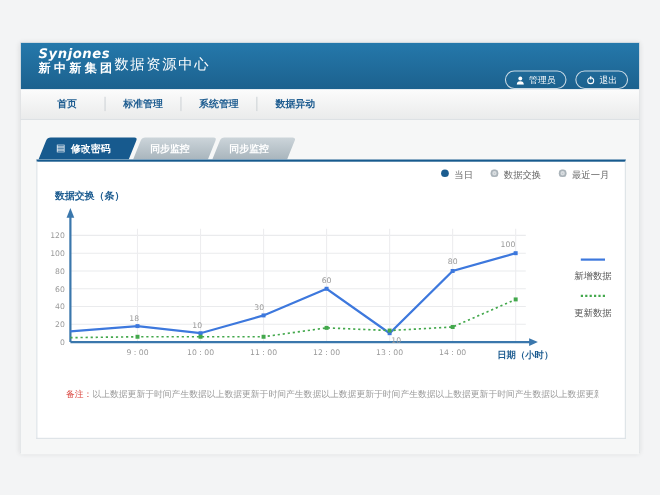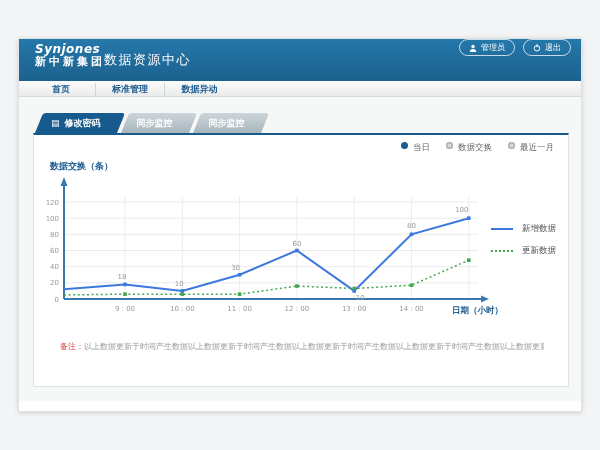--- a/index.html
+++ b/index.html
@@ -22,32 +22,32 @@
     background:linear-gradient(#2578ab,#1c618e);
     color:#fff;
   }
   .logo { position:absolute; left:16px; top:4px; line-height:1.05; }
   .logo-en { font-size:12px; font-weight:bold; font-style:italic; letter-spacing:.5px; }
   .logo-cn { font-size:11px; font-weight:bold; letter-spacing:3px; }
   .app-title {
     position:absolute; left:85px; top:0; height:26px; line-height:42px;
     font-size:13px; letter-spacing:1.5px;
   }
-  .header-actions { position:absolute; right:10px; top:0; height:42px; display:flex; align-items:flex-start; gap:8px; }
+  .header-actions { position:absolute; right:10px; top:0; height:42px; display:flex; align-items:flex-end; gap:8px; }
   .pill-btn {
     display:flex; align-items:center; gap:4px;
     border:1px solid rgba(255,255,255,.75); border-radius:9px;
     padding:2px 9px; font-size:8px; color:#fff; cursor:pointer; background:transparent;
   }
   .pill-btn svg { display:block; }
 
   
   .nav {
-    height:16px; background:linear-gradient(#fcfcfc,#eaebeb);
-    border-bottom:1px solid #d7dbde; display:flex; align-items:flex-end; padding-left:8px;
+    height:28px; background:linear-gradient(#fcfcfc,#eaebeb);
+    border-bottom:1px solid #d7dbde; display:flex; align-items:center; padding-left:8px;
     box-shadow:0 1px 2px rgba(0,0,0,.05);
   }
   .nav-item {
     width:69px; display:flex; align-items:center; justify-content:center;
     font-size:9px; font-weight:bold; color:#1d5c90; cursor:pointer;
   }
   .nav-item:not(:last-child){ border-right:1px solid #cfd4d8; }
 
   
   .content { position:relative; height:304px; background:#f6f7f7; }
@@ -75,21 +75,21 @@
   .radio-group { position:absolute; top:7px; right:14px; display:flex; gap:16px; }
   .radio-option { display:flex; gap:5px; font-size:8.5px; color:#666; cursor:pointer; }
   .radio-dot { width:7px; height:7px; border-radius:50%; background:#b7bfc4; box-shadow:inset 0 0 0 1.5px #aab3b9, inset 0 0 0 3px #d9dde0; }
   .radio-option.selected .radio-dot { background:#1b5c8f; box-shadow:none; }
 
   .y-title { position:absolute; left:16px; top:25px; font-size:9px; font-weight:bold; color:#1d5c90; }
 
   #chart { position:absolute; left:8px; top:36px; }
 
   .legend { position:absolute; right:12px; top:88px; display:flex; flex-direction:column; gap:10px; }
-  .legend-item { display:flex; align-items:center; gap:9px; font-size:8.5px; color:#555; }
+  .legend-item { display:flex; align-items:center; gap:9px; font-size:8.5px; color:#555;flex-direction:column; }
   .legend-line { width:22px; height:0; border-top-width:2px; }
 
   .note { position:absolute; left:26px; right:24px; top:207px; font-size:8px; line-height:1.3; color:#9a9a9a; white-space:nowrap; overflow:hidden; }
   .note-prefix { color:#d9433c; }
 </style>
 </head>
 <body>
 
 <div class="card">
 
@@ -117,20 +117,21 @@
             </svg>
         </span>
         <span>退出</span>
       </div>
     </div>
   </div>
 
   <div class="nav">
     <div class="nav-item">首页</div>
     <div class="nav-item">标准管理</div>
+    <div class="nav-item">系统管理</div>
     <div class="nav-item">数据异动</div>
   </div>
 
   <div class="content">
 
     <div class="tabs">
       <div class="tab active">
         <span class="skin"></span>
         <span class="tab-icon">▤</span>
         <span>修改密码</span>

